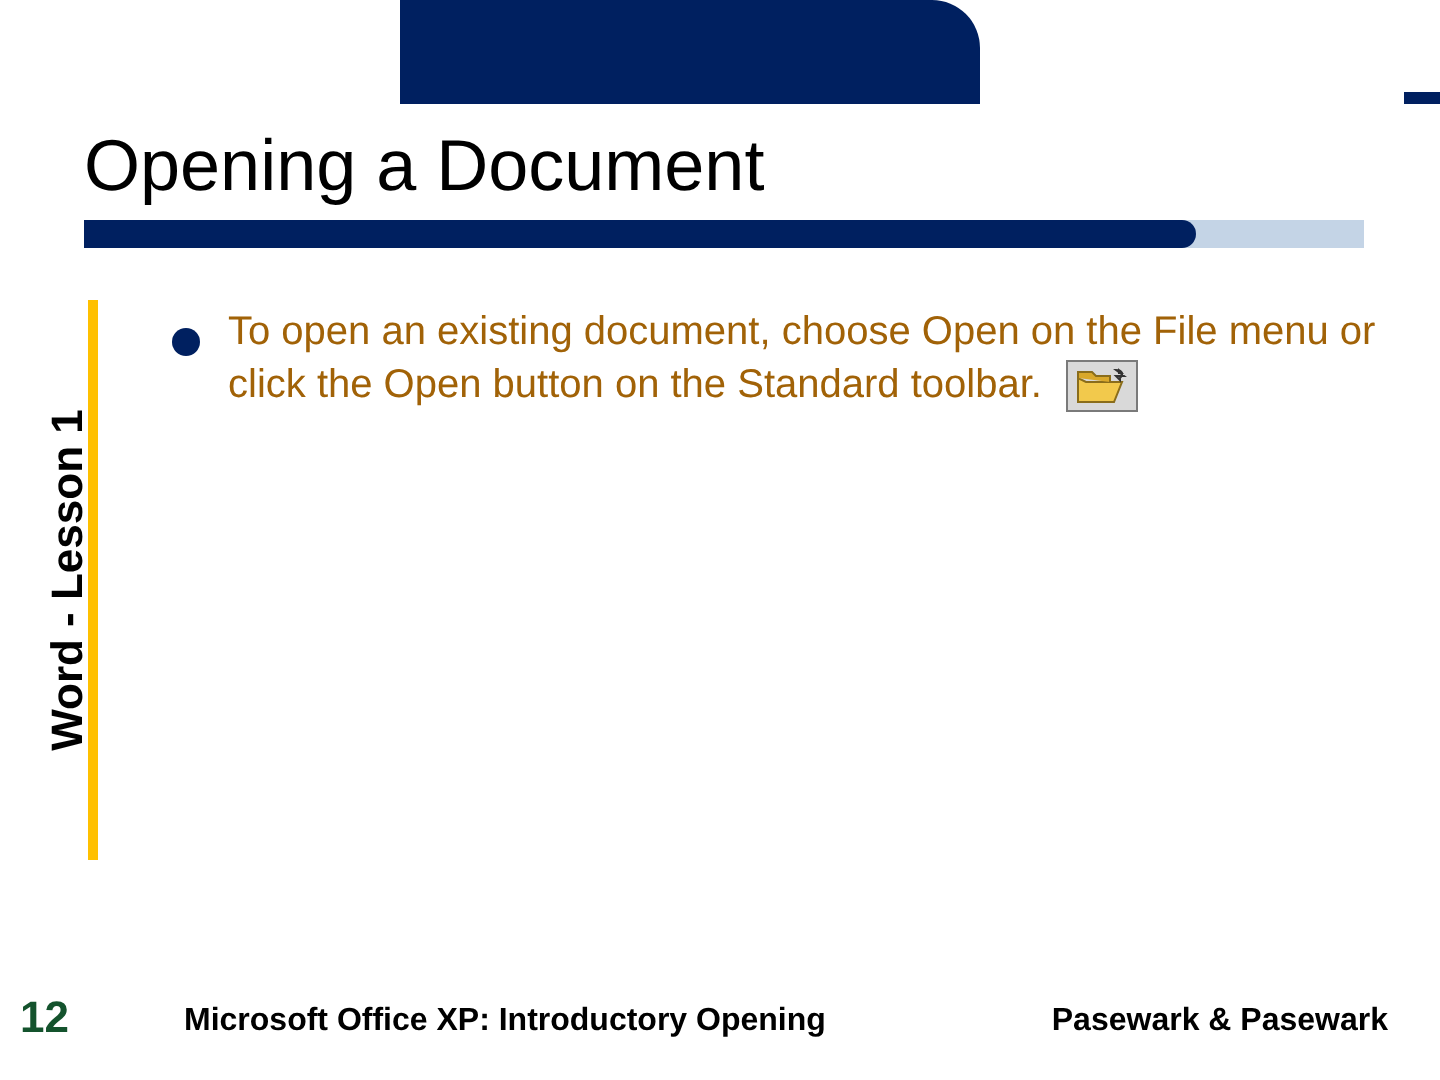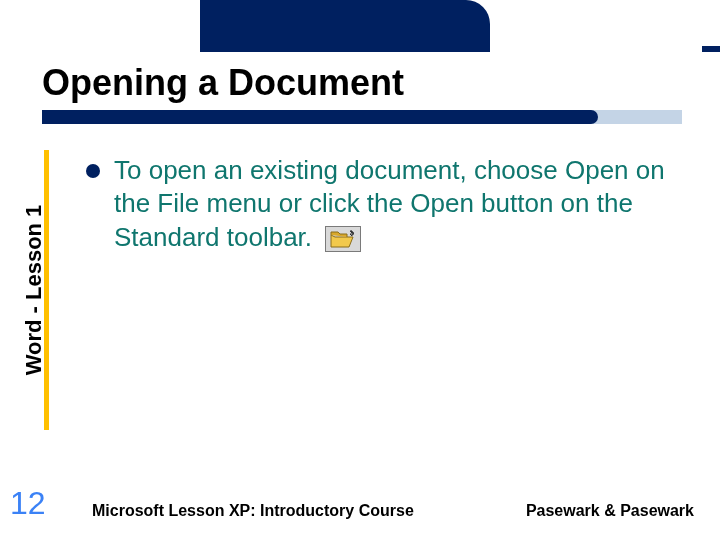--- a/index.html
+++ b/index.html
@@ -35,21 +35,21 @@
     top: 46px;
     width: 18px;
     height: 6px;
     background: #002060;
   }
   .title {
     position: absolute;
     left: 42px;
     top: 62px;
     font-size: 36px;
-    font-weight: bold;
+    font-weight: normal;
     color: #000;
   }
   .underline-back {
     position: absolute;
     left: 42px;
     top: 110px;
     width: 640px;
     height: 14px;
     background: #c4d4e6;
   }
@@ -100,46 +100,46 @@
   }
   .bullet-dot {
     width: 14px;
     height: 14px;
     border-radius: 50%;
     background: #002060;
     flex: 0 0 auto;
     margin-top: 10px;
   }
   .bullet-text {
-    font-size: 26px;
+    font-size: 20px;
     line-height: 1.28;
-    color: #0f766e;
+    color: #a16207;
   }
   .open-icon {
     display: inline-block;
     width: 34px;
     height: 24px;
     border: 1px solid #7a7a7a;
     background: #d9d9d9;
     vertical-align: middle;
     position: relative;
     margin-left: 6px;
   }
   .open-icon svg {
     position: absolute;
     left: 3px;
     top: 2px;
   }
   .page-num {
     position: absolute;
     left: 10px;
     bottom: 18px;
-    font-size: 32px;
-    font-weight: normal;
-    color: #3b82f6;
+    font-size: 22px;
+    font-weight: bold;
+    color: #14532d;
   }
   .footer-left {
     position: absolute;
     left: 92px;
     bottom: 20px;
     font-size: 16px;
     font-weight: bold;
     color: #000;
   }
   .footer-right {
@@ -181,14 +181,14 @@
           <path d="M2 6 L2 3 L9 3 L11 5 L18 5 L18 8" fill="#d9a82b" stroke="#8a6d1b" stroke-width="1"></path>
           <path d="M21 2 C24 2 25 4 23 6 L23 7 L21 5 L25 5 Z" fill="none" stroke="#333" stroke-width="1"></path>
           <path d="M22 1 L25 4 L22 4 Z" fill="#333"></path>
         </svg>
       </span>
     </div>
   </div>
 </div>
 
 <div class="page-num">12</div>
-<div class="footer-left">Microsoft Lesson XP:  Introductory Course</div>
+<div class="footer-left">Microsoft Office XP:  Introductory Opening</div>
 <div class="footer-right">Pasewark &amp; Pasewark</div>
 
 </body></html>

